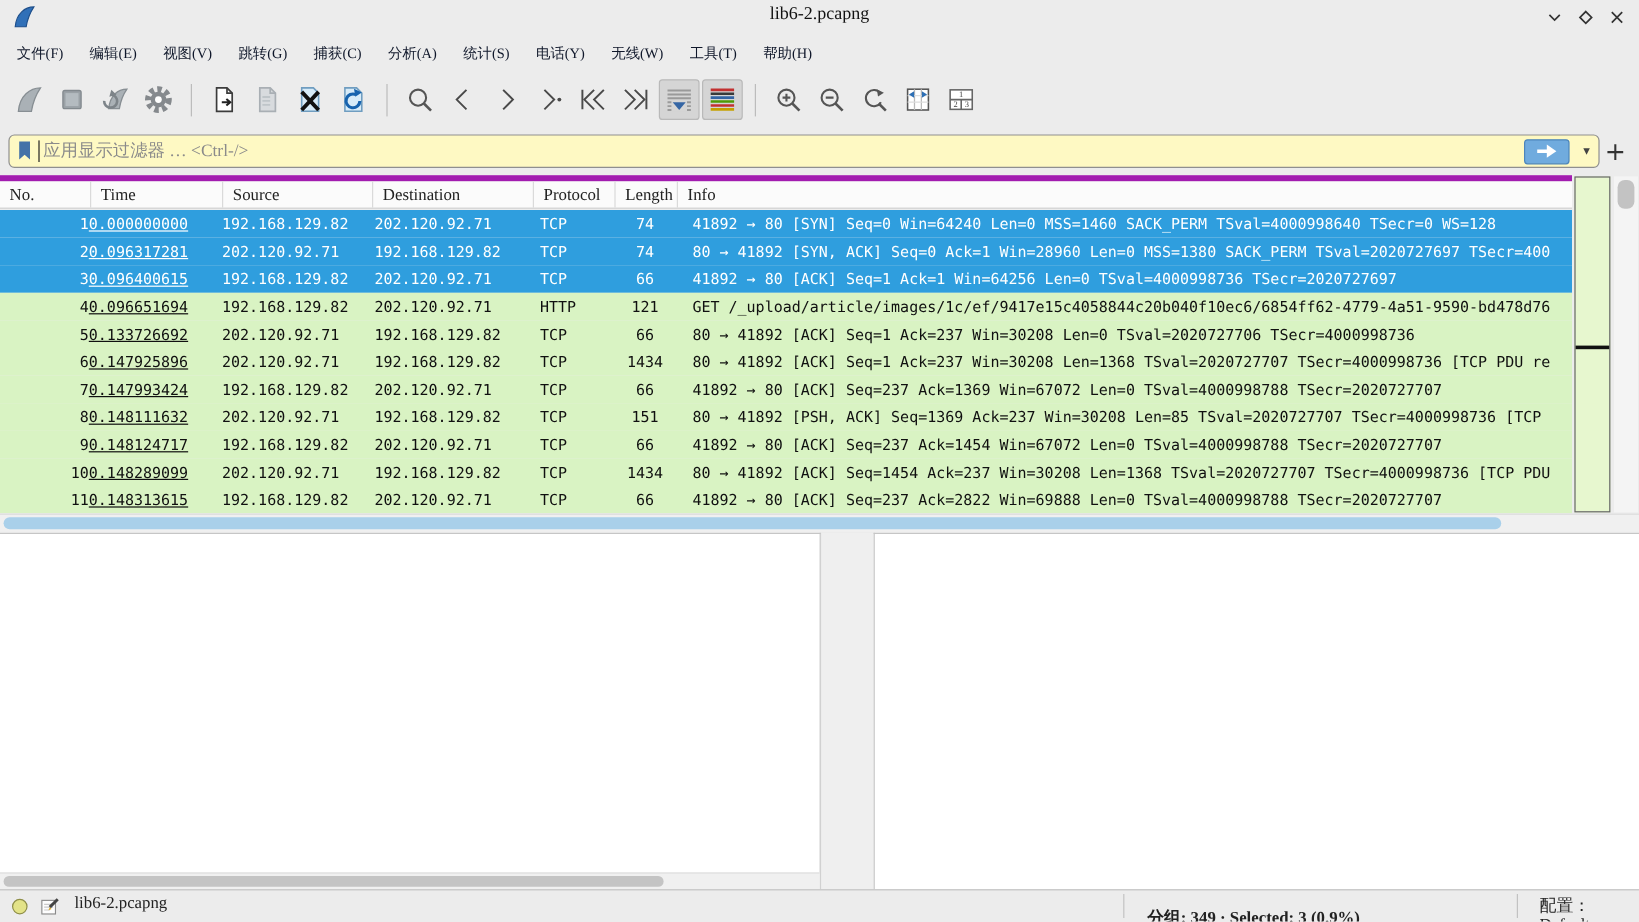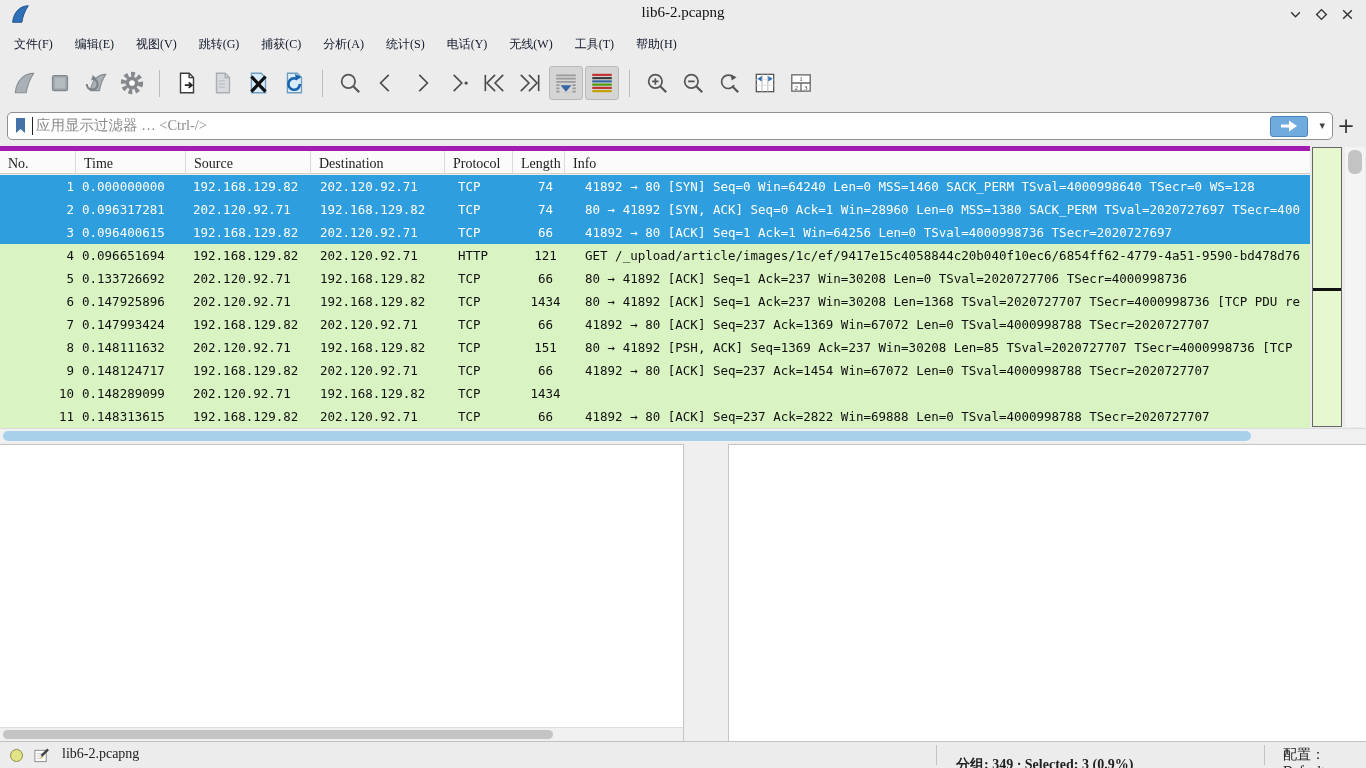--- a/index.html
+++ b/index.html
@@ -18,37 +18,37 @@
   .menu-item { font-size:12px; padding:5px 11px; color:#0f172a; cursor:default; }
 
   
   .toolbar { position:absolute; top:60px; left:0; width:1366px; height:46px; display:flex; align-items:center; padding-left:6px; }
   .tbtn { width:34px; height:34px; margin:0 1px; display:flex; align-items:center; justify-content:center; border-radius:3px; }
   .tbtn.pressed { background:#d5d5d5; border:1px solid #b9b9b9; }
   .tsep { width:1px; height:27px; background:#bcbcbc; margin:0 9px; }
 
   
   .filterbar { position:absolute; top:106px; left:0; width:1366px; height:39px; display:flex; align-items:center; padding:0 7px; }
-  .filter-box { flex:1; height:28px; background:#ffffff; border:1px solid #8f8f8f; border-radius:5px; display:flex; align-items:center; position:relative; padding-left:4px; }
+  .filter-box { flex:1; height:28px; background:#fef9c3; border:1px solid #8f8f8f; border-radius:5px; display:flex; align-items:center; position:relative; padding-left:4px; }
   .caret-line { width:1px; height:18px; background:#222; margin-left:2px; }
   .filter-ph { color:#8b8b8b; font-size:14.5px; margin-left:3px; }
   .apply-btn { position:absolute; right:24px; top:3px; width:38px; height:21px; background:#70abde; border:1px solid #4c85bb; border-radius:3px; display:flex; align-items:center; justify-content:center; }
   .apply-caret { position:absolute; right:7px; top:6px; font-size:11px; color:#444; }
   .plus-btn { width:26px; height:28px; display:flex; align-items:center; justify-content:center; font-size:21px; color:#333; font-family:"DejaVu Sans",sans-serif; }
 
   
   .plist-header { position:absolute; top:146px; left:0; width:1310px; height:28px; background:#fbfbfb; border-top:5px solid #a21caf; border-bottom:1px solid #cfcfcf; display:flex; font-size:14px; color:#222; }
   .hcell { border-right:1px solid #dadada; padding-left:8px; line-height:26px; overflow:hidden; white-space:nowrap; }
   .hc0{width:76px;} .hc1{width:110px;} .hc2{width:125px;} .hc3{width:134px;} .hc4{width:68px;} .hc5{width:52px;} .hc6{flex:1; border-right:none;}
 
   .plist-rows { position:absolute; top:175px; left:0; width:1310px; height:253px; overflow:hidden; }
   .prow { display:flex; height:23px; line-height:23px; font-family:"DejaVu Sans Mono","Liberation Mono",monospace; font-size:12.5px; color:#101010; background:#d9f3c3; white-space:pre; overflow:hidden; }
   .prow.sel { background:#2f9ede; color:#fff; }
   .c-no{width:74px; text-align:right; flex:none;}
-  .c-time{margin-left:8px; width:111px; flex:none;}
+  .c-time{width:111px; flex:none;text-decoration:underline;}
   .c-src{width:127px; flex:none;}
   .c-dst{width:138px; flex:none;}
   .c-proto{width:55px; flex:none;}
   .c-len{width:65px; text-align:center; flex:none;}
   .c-info{margin-left:7px; flex:1; overflow:hidden;}
 
   
   .minimap { position:absolute; left:1312px; top:147px; width:30px; height:280px; background:#e7f7cf; border:1px solid #666; }
   .minimap-line { position:absolute; left:0; right:0; top:140px; height:3px; background:#111; }
   .vscroll { position:absolute; left:1345px; top:147px; width:20px; height:280px; background:#f4f4f4; }
@@ -380,20 +380,21 @@
     <span class="c-len">66</span>
     <span class="c-info">41892 → 80 [ACK] Seq=237 Ack=1454 Win=67072 Len=0 TSval=4000998788 TSecr=2020727707</span>
   </div>
     <div class="prow">
     <span class="c-no">10</span>
     <span class="c-time">0.148289099</span>
     <span class="c-src">202.120.92.71</span>
     <span class="c-dst">192.168.129.82</span>
     <span class="c-proto">TCP</span>
     <span class="c-len">1434</span>
+    <span class="c-info">80 → 41892 [ACK] Seq=1454 Ack=237 Win=30208 Len=1368 TSval=2020727707 TSecr=4000998736 [TCP PDU</span>
   </div>
     <div class="prow">
     <span class="c-no">11</span>
     <span class="c-time">0.148313615</span>
     <span class="c-src">192.168.129.82</span>
     <span class="c-dst">202.120.92.71</span>
     <span class="c-proto">TCP</span>
     <span class="c-len">66</span>
     <span class="c-info">41892 → 80 [ACK] Seq=237 Ack=2822 Win=69888 Len=0 TSval=4000998788 TSecr=2020727707</span>
   </div>

